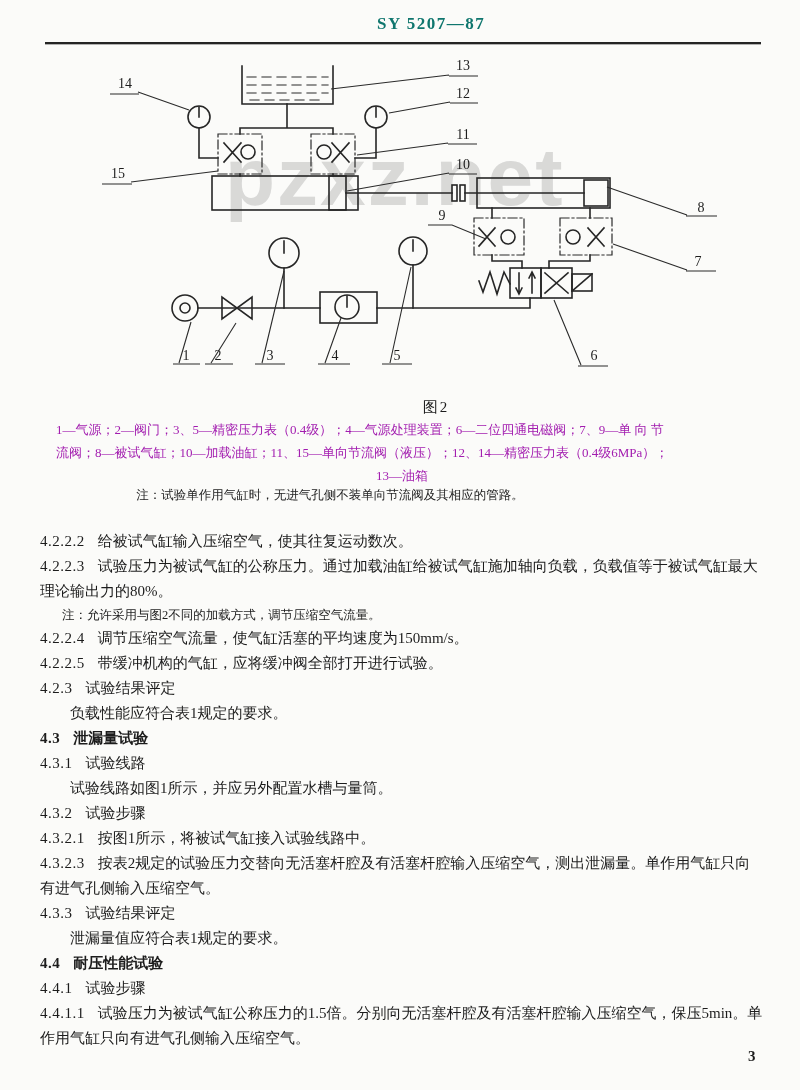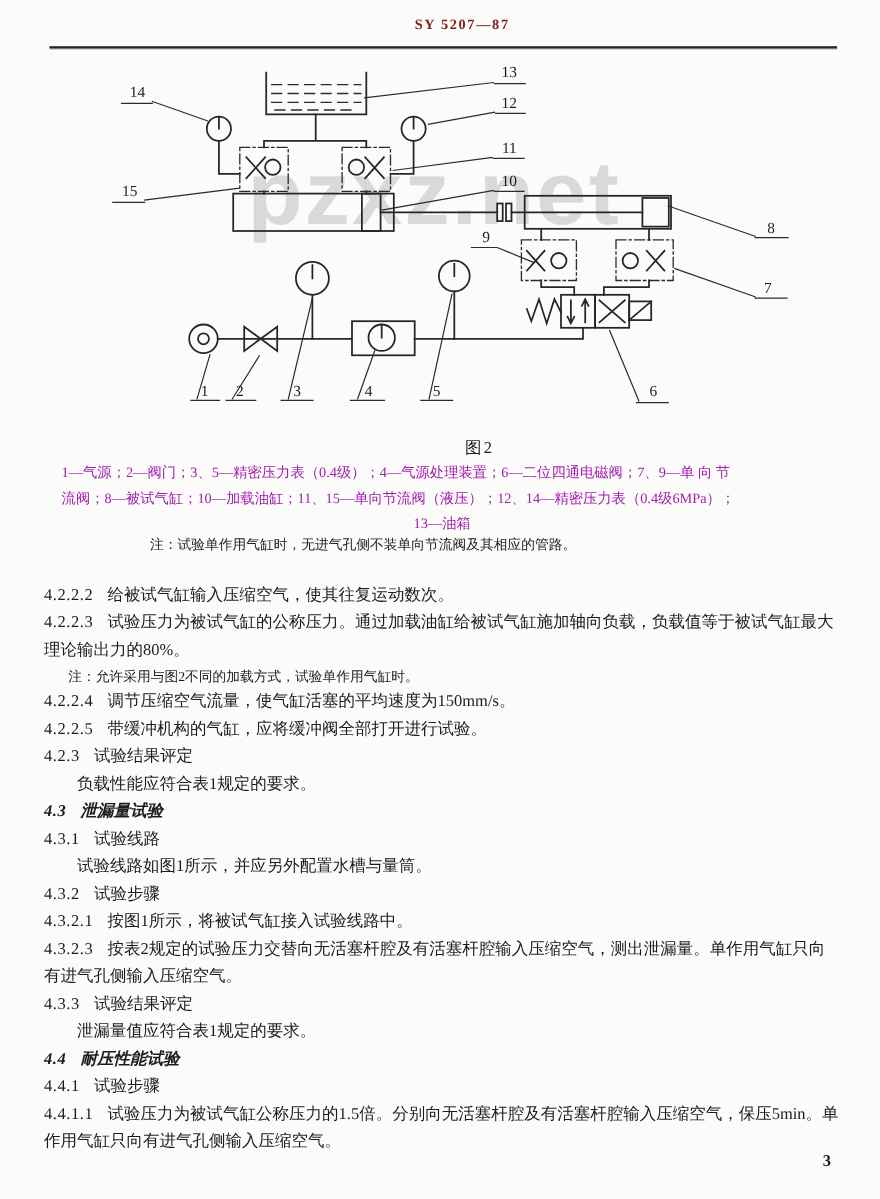--- a/index.html
+++ b/index.html
@@ -6,22 +6,22 @@
   .page{
     position:relative;
     width:800px;height:1090px;
     background:#fbfbf9;
     font-family:"Liberation Serif","DejaVu Serif",serif;
     color:#1c1c1c;
     overflow:hidden;
   }
   .doc-header{
     position:absolute;top:14px;left:377px;
-    font-size:13px;font-weight:bold;letter-spacing:1.5px;
-    color:#7f1d1d;
+    font-size:17px;font-weight:bold;letter-spacing:1.5px;
+    color:#0f766e;
   }
   .rule{
     position:absolute;top:42px;left:45px;width:716px;height:2px;
     background:#242424;
     box-shadow:0 1px 0 rgba(40,40,40,.35);
   }
   .watermark{
     position:absolute;top:130px;left:225px;
     font-family:"Liberation Sans","DejaVu Sans",sans-serif;
     font-weight:bold;font-size:82px;letter-spacing:2px;
@@ -46,21 +46,21 @@
   .fig-note{
     position:absolute;top:487px;left:0;width:660px;text-align:center;
     font-size:12.5px;color:#222;z-index:3;
   }
   .body{
     position:absolute;top:529px;left:40px;width:724px;
     font-size:15px;line-height:25px;z-index:3;
   }
   .body p{margin:0;}
   .sec .num{margin-right:13px;letter-spacing:0.5px;white-space:nowrap;}
-  .sec.bold{font-weight:bold;font-style:italic;}
+  .sec.bold{font-weight:bold;}
   .indent{text-indent:30px;}
   .subnote{font-size:12.5px;line-height:22px;padding-left:22px;margin:2px 0 3px 0;}
   .page-num{
     position:absolute;top:1048px;left:748px;
     font-size:15px;font-weight:bold;z-index:3;
   }
 </style>
 </head>
 <body>
 
@@ -184,21 +184,21 @@
     <div class="l1">1—气源；2—阀门；3、5—精密压力表（0.4级）；4—气源处理装置；6—二位四通电磁阀；7、9—单 向 节</div>
     <div class="l2">流阀；8—被试气缸；10—加载油缸；11、15—单向节流阀（液压）；12、14—精密压力表（0.4级6MPa）；</div>
     <div class="l3">13—油箱</div>
   </div>
 
   <div class="fig-note">注：试验单作用气缸时，无进气孔侧不装单向节流阀及其相应的管路。</div>
 
   <div class="body">
     <p class="sec"><span class="num">4.2.2.2</span><span>给被试气缸输入压缩空气，使其往复运动数次。</span></p>
     <p class="sec"><span class="num">4.2.2.3</span><span>试验压力为被试气缸的公称压力。通过加载油缸给被试气缸施加轴向负载，负载值等于被试气缸最大理论输出力的80%。</span></p>
-    <p class="subnote">注：允许采用与图2不同的加载方式，试验单作用气缸时。</p>
+    <p class="subnote">注：允许采用与图2不同的加载方式，调节压缩空气流量。</p>
     <p class="sec"><span class="num">4.2.2.4</span><span>调节压缩空气流量，使气缸活塞的平均速度为150mm/s。</span></p>
     <p class="sec"><span class="num">4.2.2.5</span><span>带缓冲机构的气缸，应将缓冲阀全部打开进行试验。</span></p>
     <p class="sec"><span class="num">4.2.3</span><span>试验结果评定</span></p>
     <p class="indent">负载性能应符合表1规定的要求。</p>
     <p class="sec bold"><span class="num">4.3</span><span>泄漏量试验</span></p>
     <p class="sec"><span class="num">4.3.1</span><span>试验线路</span></p>
     <p class="indent">试验线路如图1所示，并应另外配置水槽与量筒。</p>
     <p class="sec"><span class="num">4.3.2</span><span>试验步骤</span></p>
     <p class="sec"><span class="num">4.3.2.1</span><span>按图1所示，将被试气缸接入试验线路中。</span></p>
     <p class="sec"><span class="num">4.3.2.3</span><span>按表2规定的试验压力交替向无活塞杆腔及有活塞杆腔输入压缩空气，测出泄漏量。单作用气缸只向有进气孔侧输入压缩空气。</span></p>

